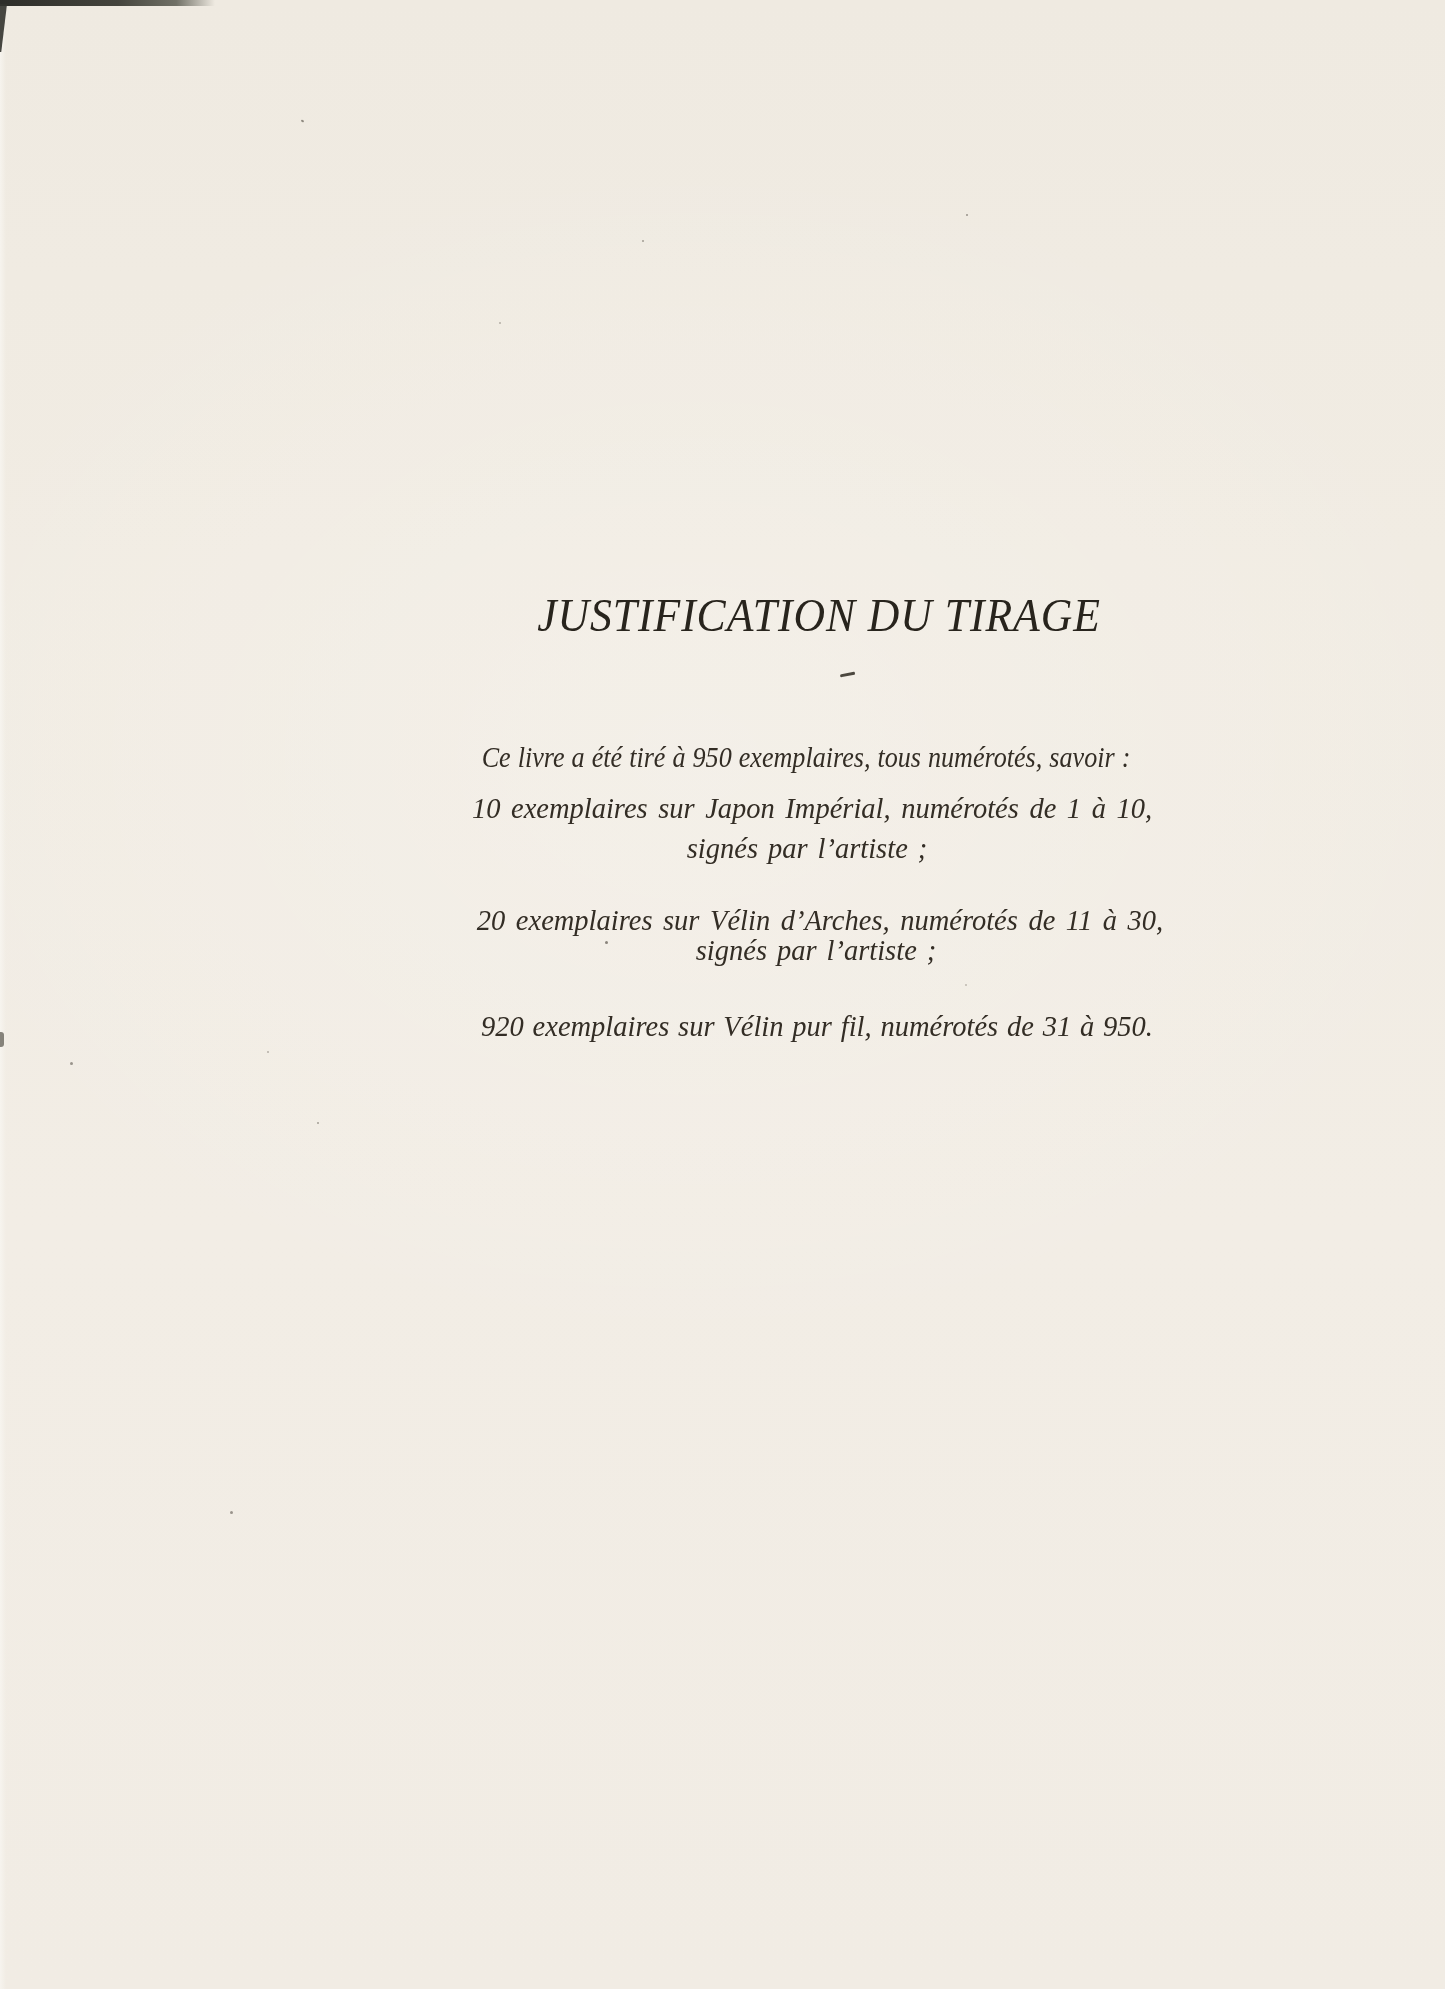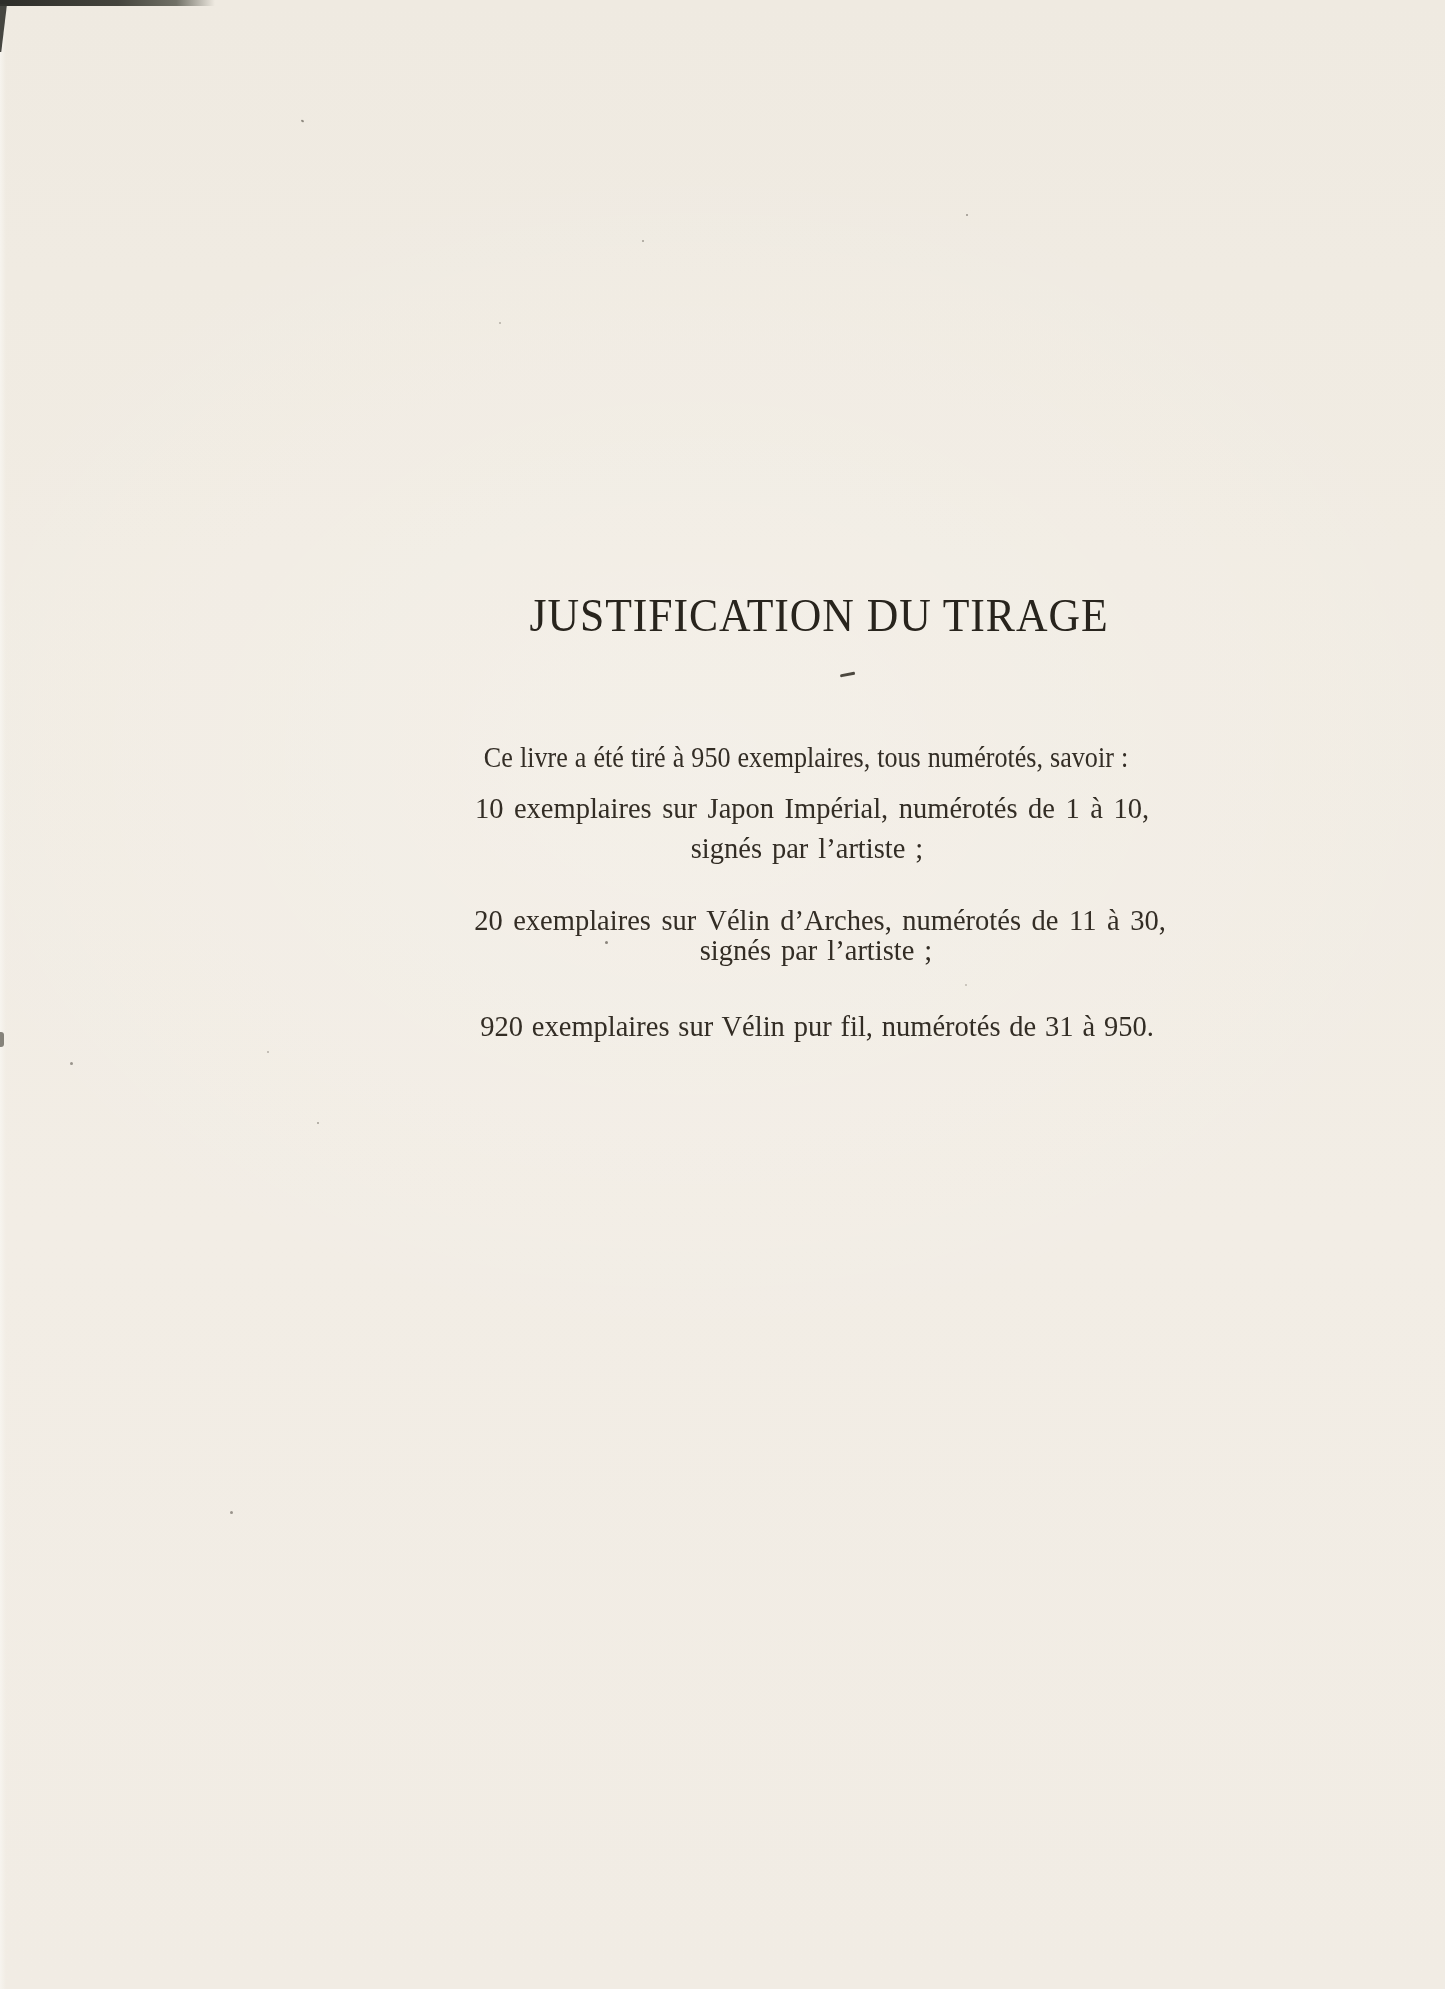--- a/index.html
+++ b/index.html
@@ -10,20 +10,21 @@
   .page {
     position: relative;
     width: 1445px;
     height: 1989px;
     overflow: hidden;
     background:
       radial-gradient(ellipse 1200px 900px at 48% 38%, rgba(255,255,255,0.18), rgba(255,255,255,0) 70%),
       linear-gradient(180deg, #efeae1 0%, #f1ece3 28%, #f2ede5 62%, #f1ece4 100%);
     font-family: "Liberation Serif", serif;
     color: #2f2a23;
+    font-style: italic;
   }
   
   .edge-top {
     position: absolute;
     left: 0; top: 0;
     width: 215px; height: 6px;
     background: linear-gradient(90deg, #23231f 0%, #3c3c35 55%, #6a6a60 82%, rgba(106,106,96,0) 100%);
     opacity: 0.95;
   }
   .edge-left-sliver {

